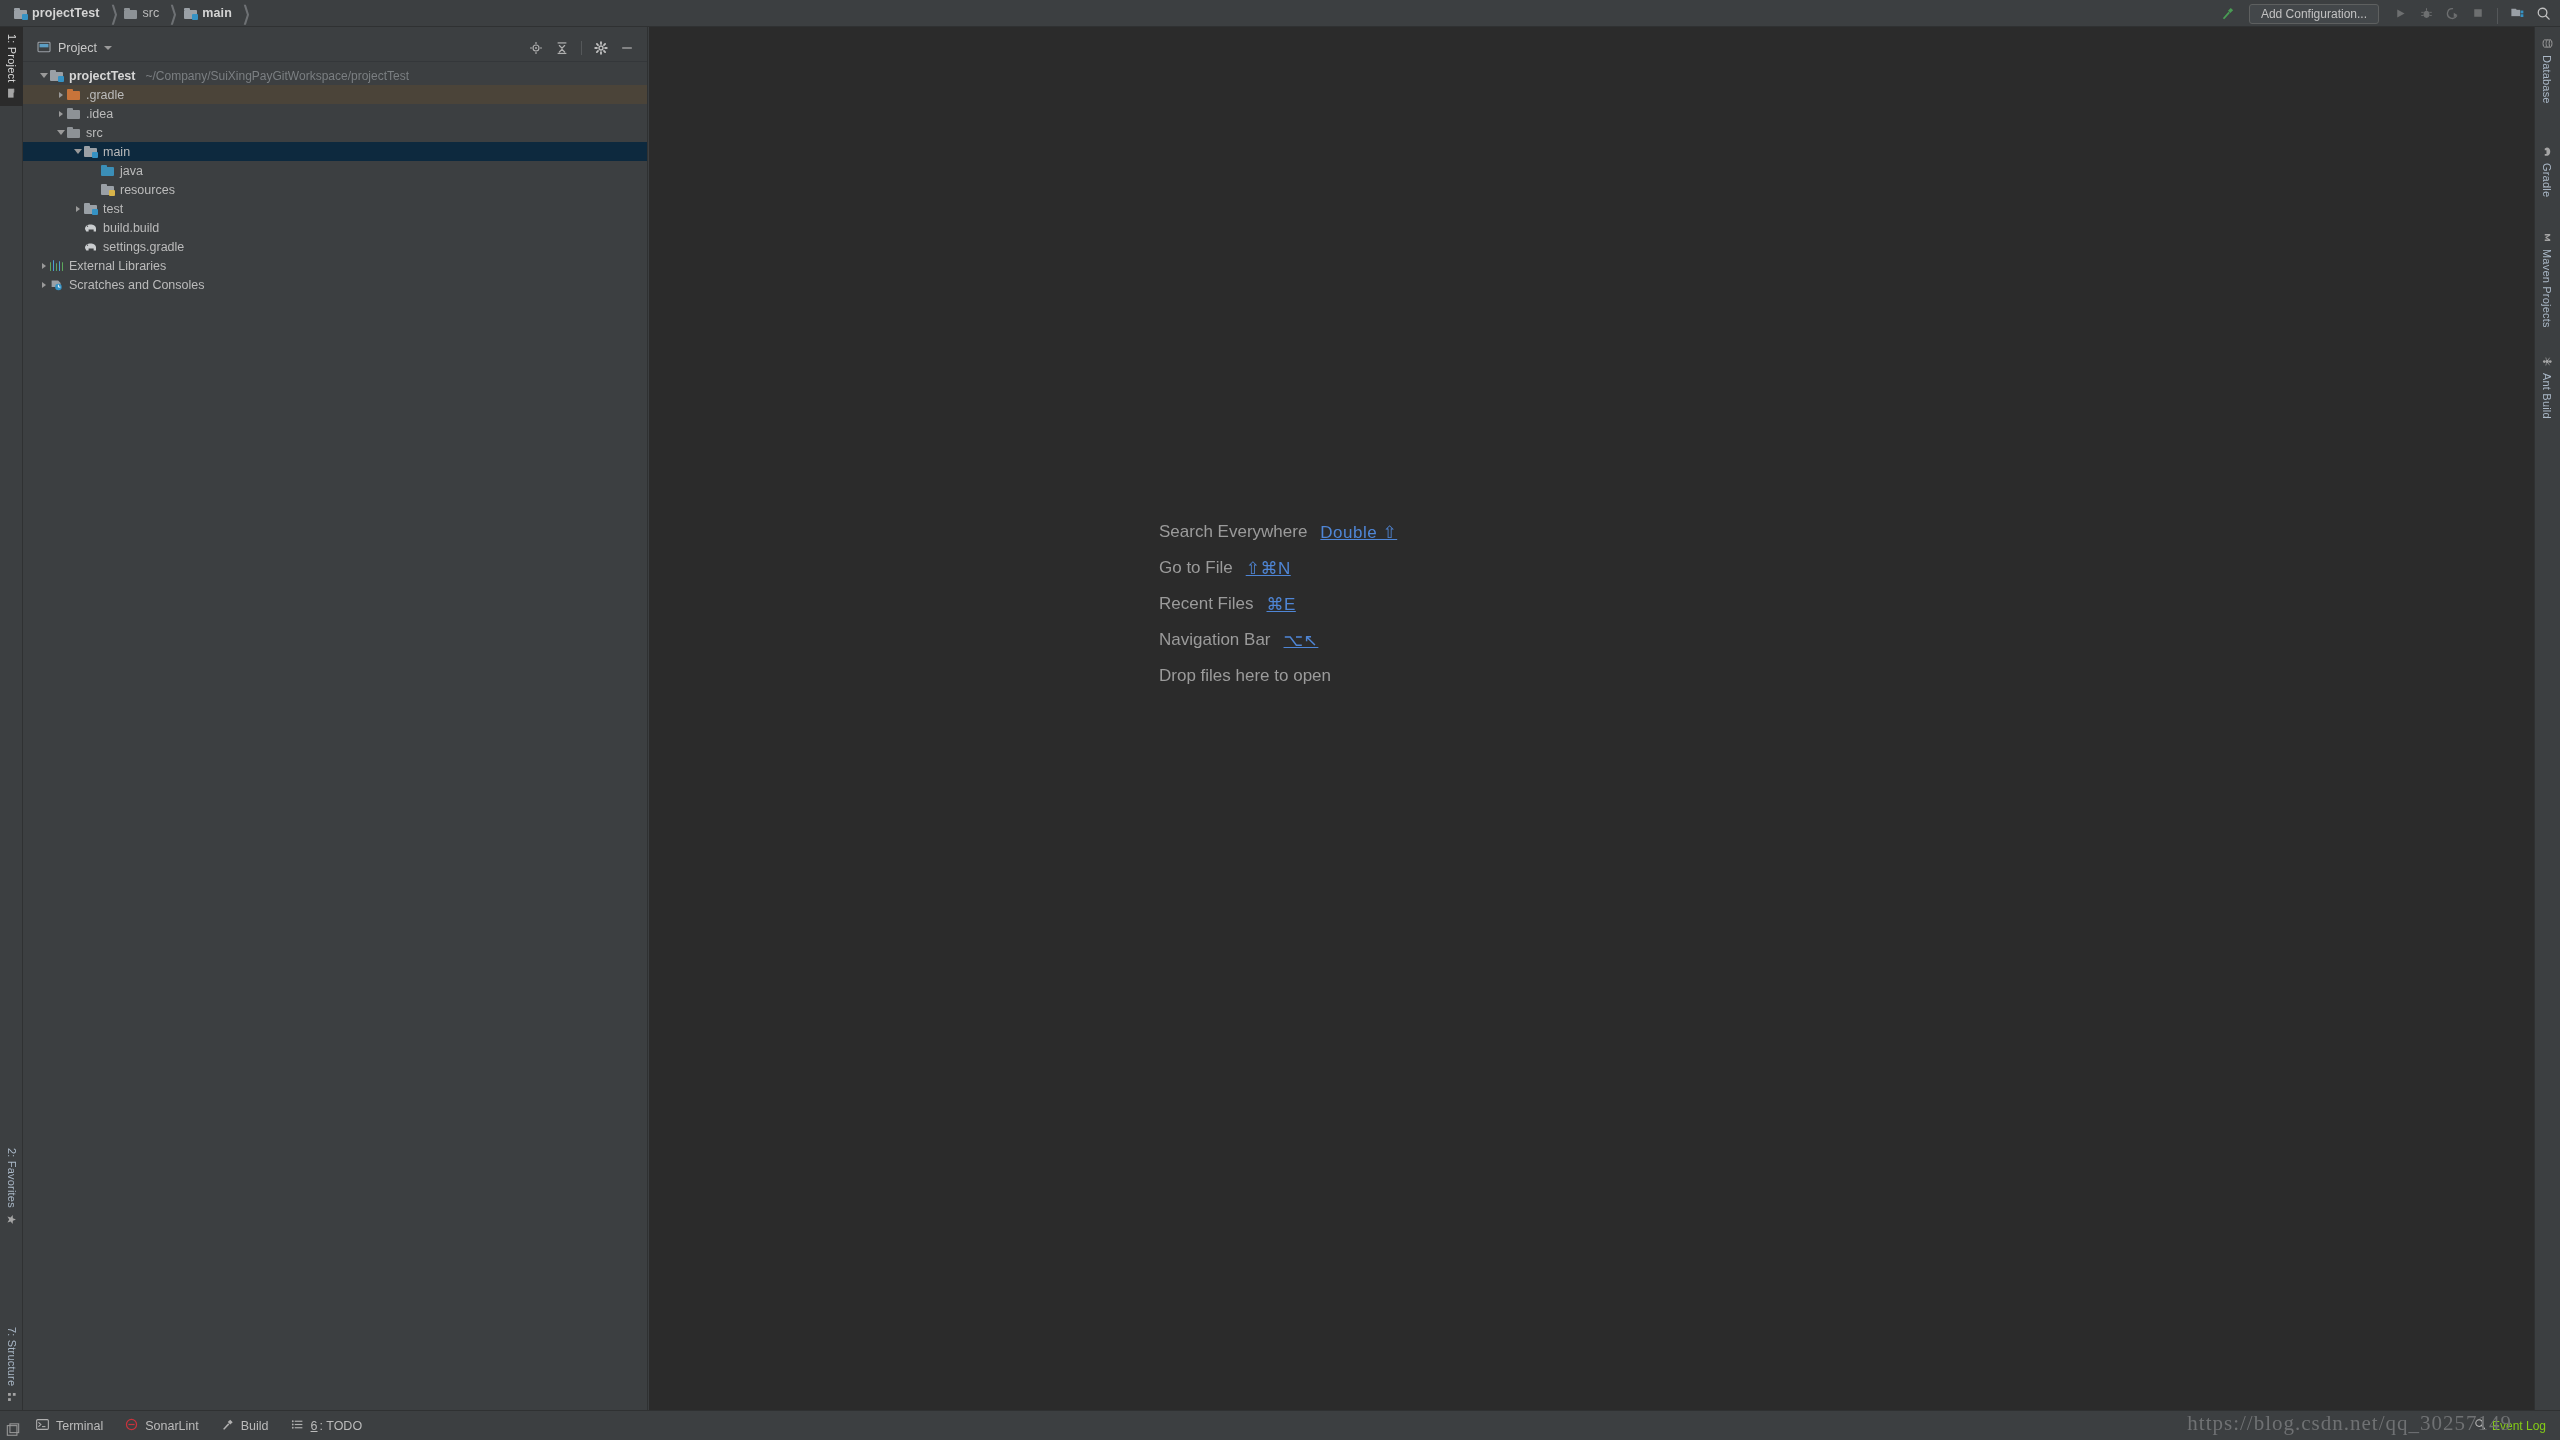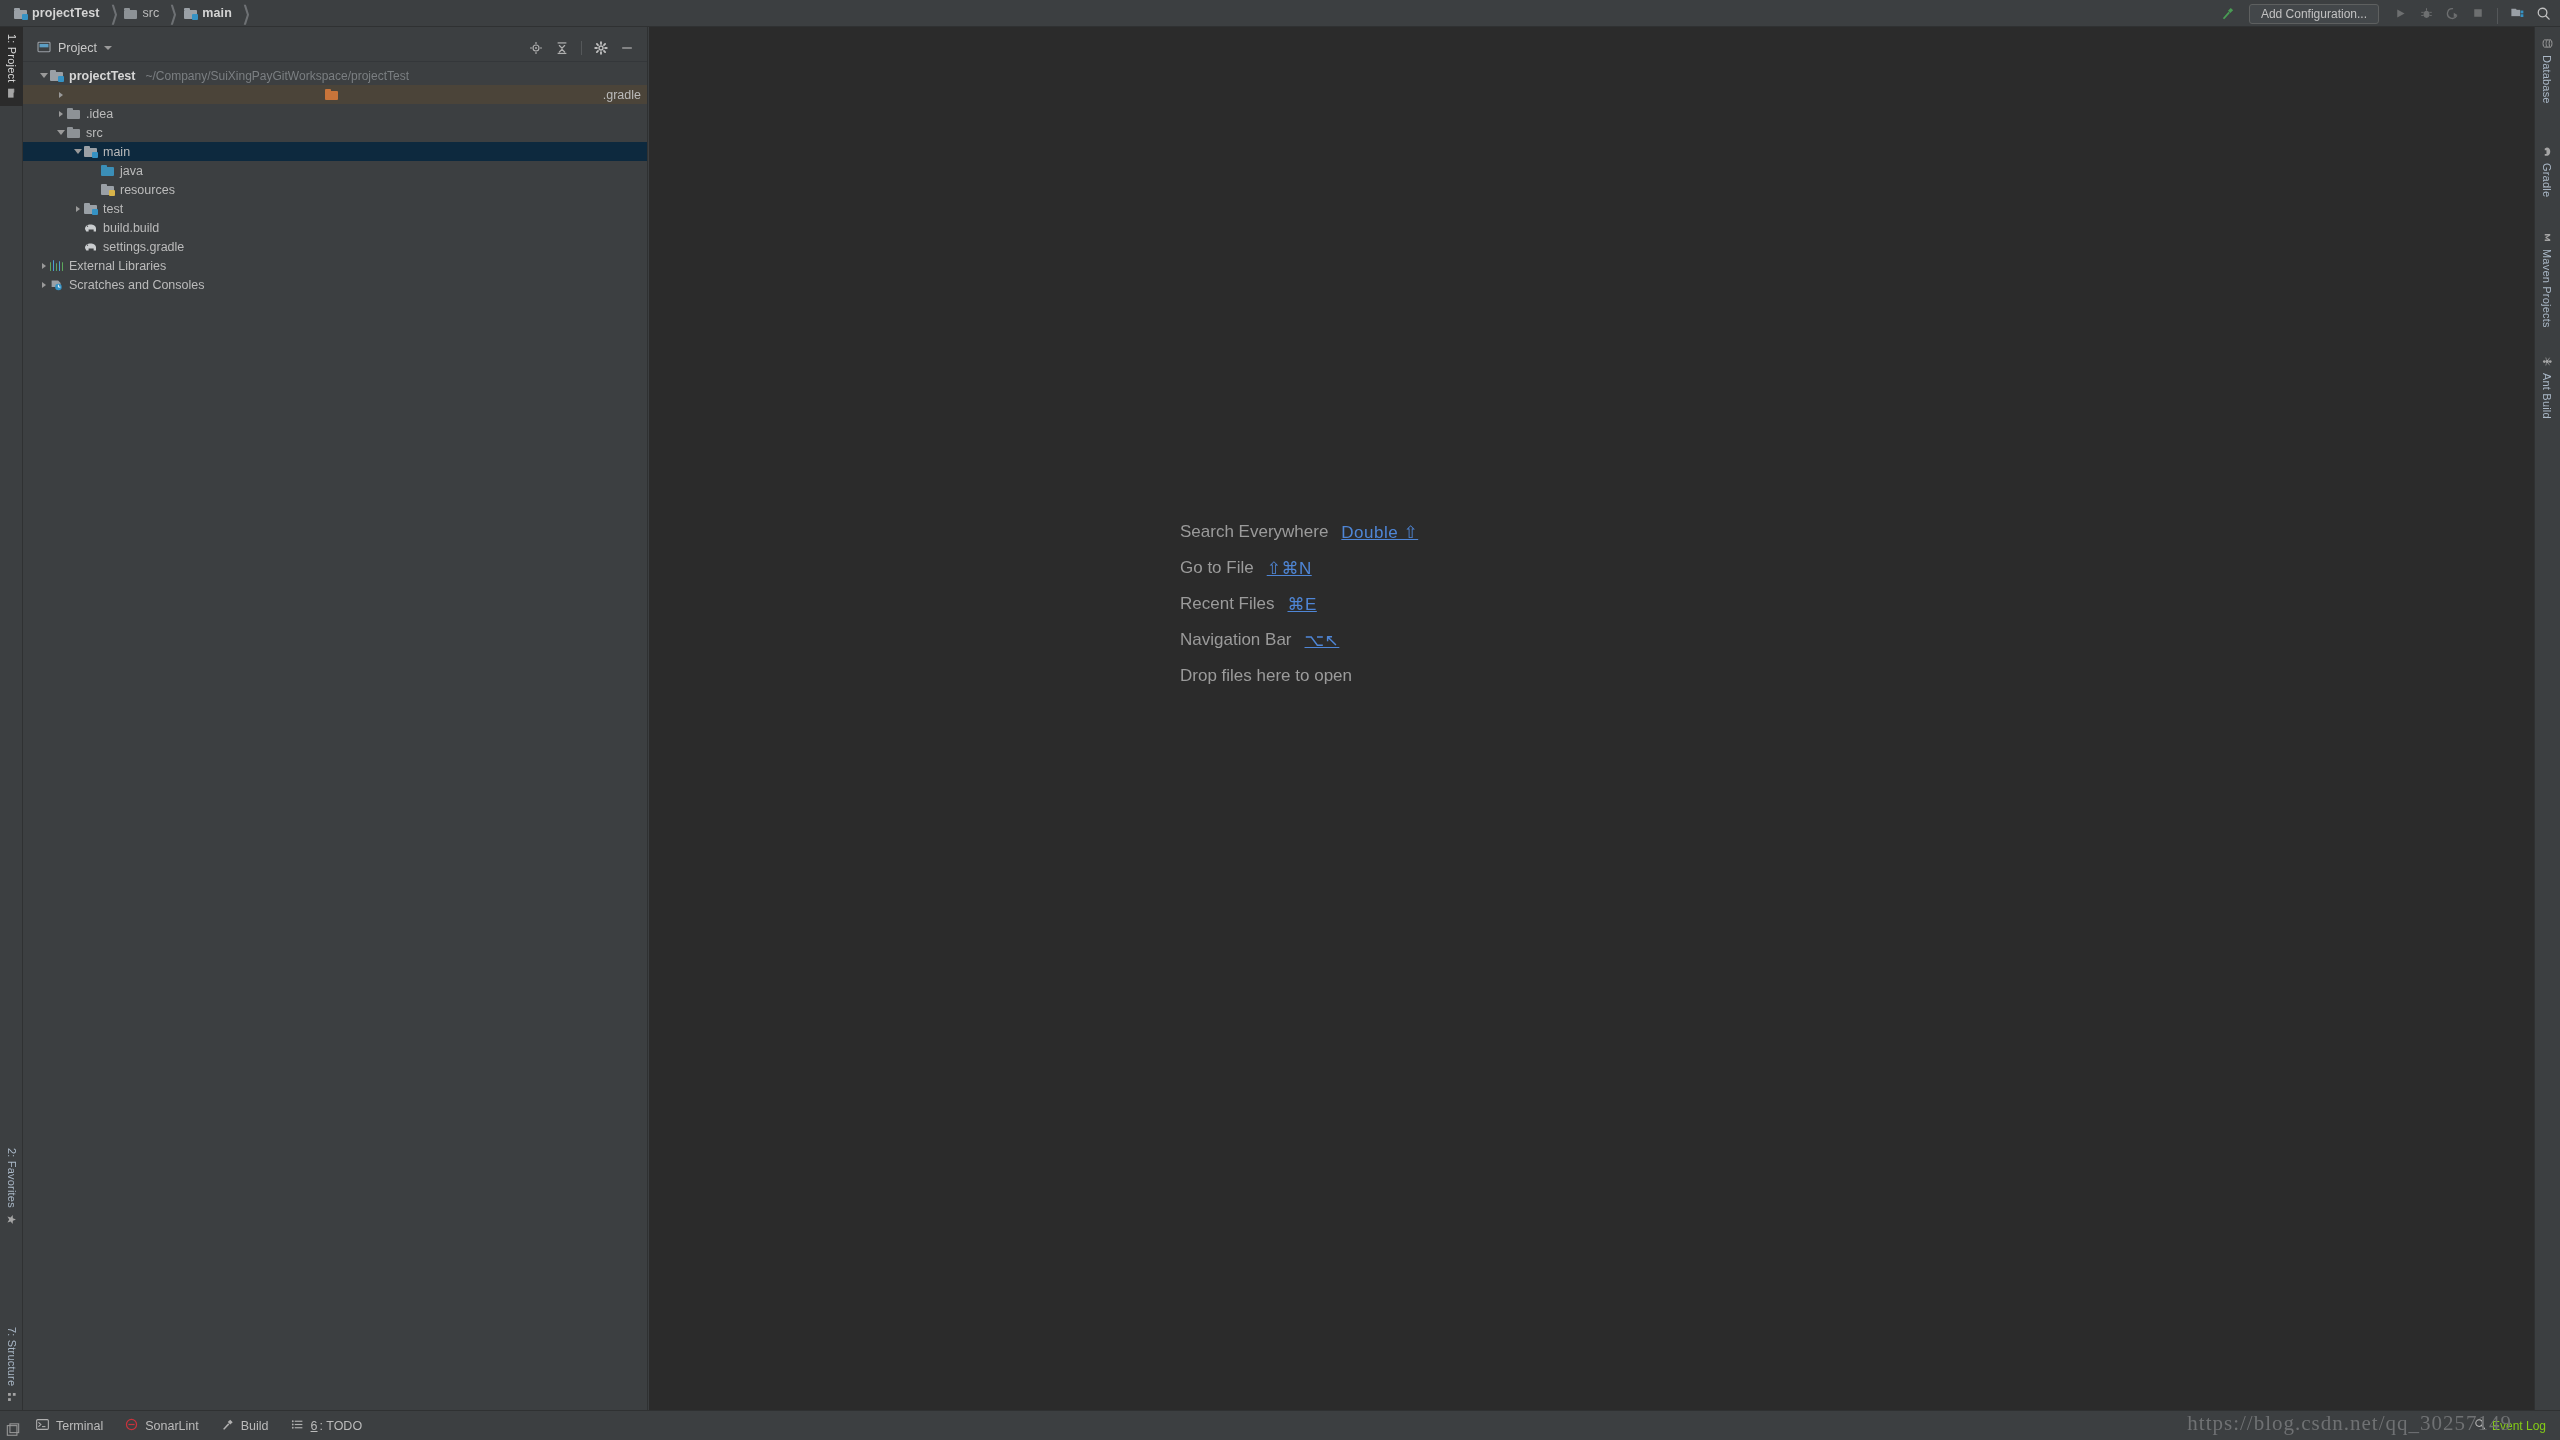--- a/index.html
+++ b/index.html
@@ -107,21 +107,21 @@
   }
   .ptool-div { width:1px; height:14px; background:#55585a; margin:0 5px; }
 
   
   .tree { padding-top:4px; font-size:12.5px; }
   .trow {
     height:19px; display:flex; align-items:center; cursor:default;
     white-space:nowrap; padding-right:6px;
   }
   .trow.sel { background:#0d293e; }
-  .trow.hl  { background:#4b4439;justify-content:space-between; }
+  .trow.hl  { background:#4b4439; }
   .tarrow {
     width:13px; flex:0 0 13px; display:flex; align-items:center; justify-content:center;
   }
   .tarrow i {
     display:block; width:0; height:0; border-left:4.5px solid #9a9a9a;
     border-top:3.5px solid transparent; border-bottom:3.5px solid transparent;
   }
   .tarrow.open i {
     border-left:4px solid transparent; border-right:4px solid transparent;
     border-top:5px solid #9a9a9a; border-bottom:0;
@@ -137,21 +137,21 @@
 
   
   .editor {
     position:absolute; top:27px; left:649px; right:26px; bottom:30px;
     background:#2b2b2b;
   }
   .hints {
     position:absolute; left:510px; top:487px;
     display:flex; flex-direction:column; gap:0;
   }
-  .hint-row { height:36px; display:flex; align-items:center; white-space:nowrap;margin-left:21px; }
+  .hint-row { height:36px; display:flex; align-items:center; white-space:nowrap; }
   .hint-label { font-size:17px; color:#9b9b9b; }
   .hint-key { font-size:17px; color:#4f86d6; margin-left:13px; letter-spacing:.5px;text-decoration:underline; }
   .hint-row.last .hint-label { color:#9b9b9b; }
 
   
   .rightstrip {
     position:absolute; top:27px; right:0; width:26px; bottom:30px;
     background:#3c3f41; border-left:1px solid #2f3132;
   }
   .rtab {

